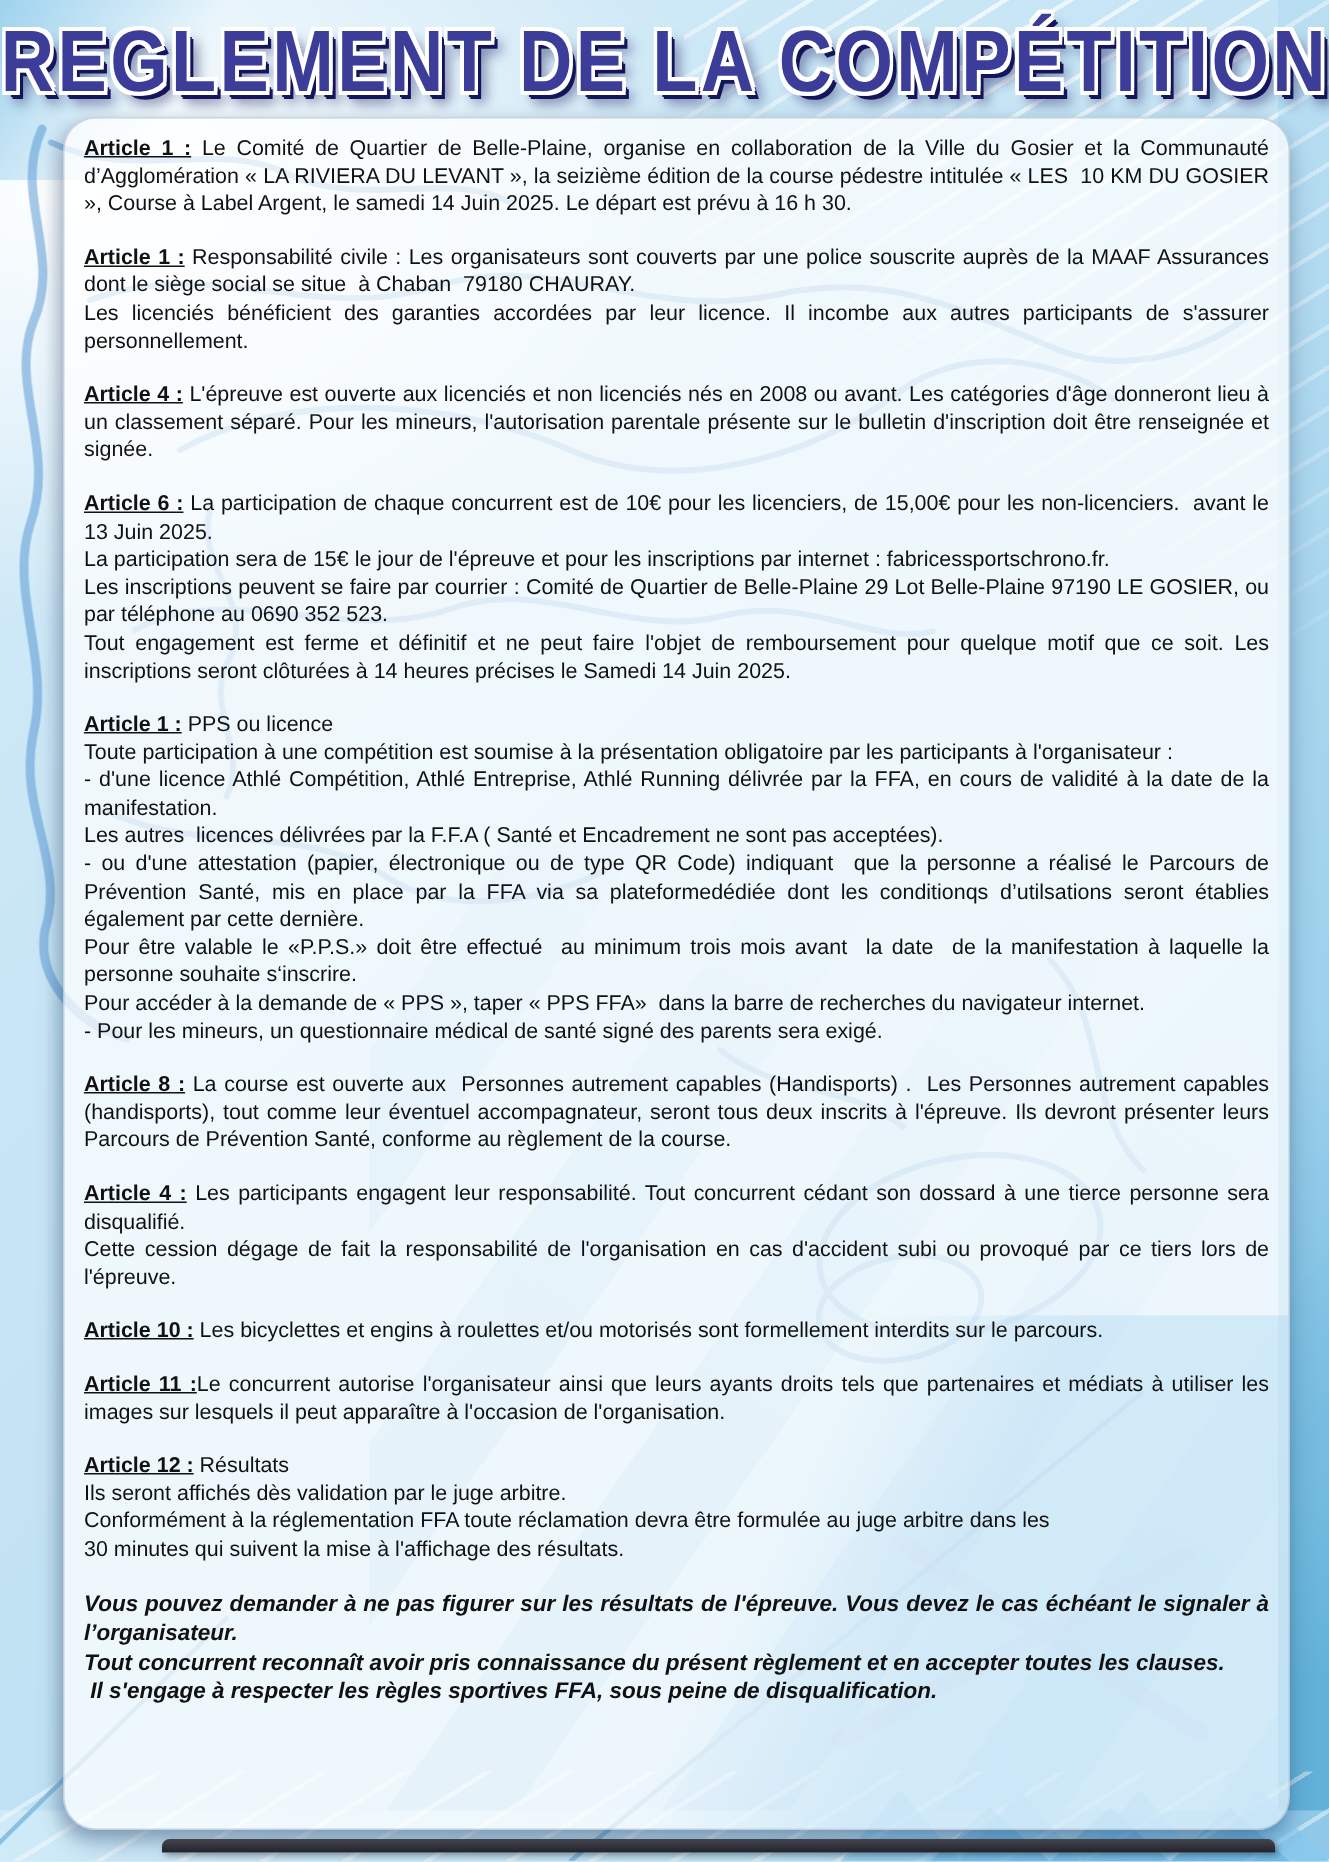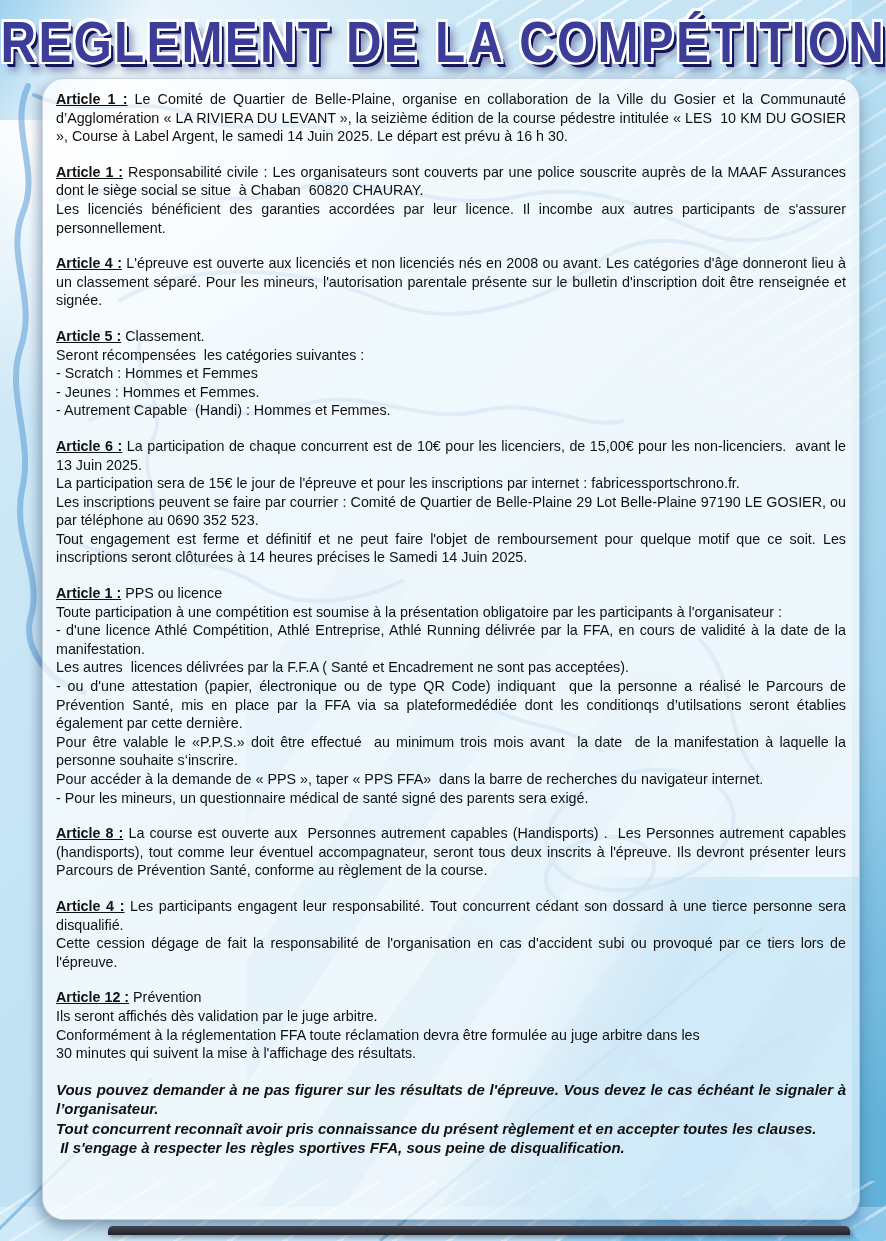--- a/index.html
+++ b/index.html
@@ -109,44 +109,41 @@
 
   <div class="title-wrap">
     <div class="title">REGLEMENT DE LA COMPÉTITION</div>
   </div>
 
   <div class="panel">
     <div class="panel-tint"></div>
     <div class="panel-content">
       <div id="articles">
           <div class="article"><span class="article-label">Article 1 :</span><span class="seg-n"> Le Comité de Quartier de Belle-Plaine, organise en collaboration de la Ville du Gosier et la Communauté d’Agglomération </span><span class="seg-b">« LA RIVIERA DU LEVANT », la seizième édition de la course pédestre intitulée « LES  10 KM DU GOSIER », Course à Label Argent, le samedi 14 Juin 2025. Le départ est prévu à 16 h 30.</span></div>
-          <div class="article"><span class="article-label">Article 1 :</span><span class="seg-n"> Responsabilité civile : Les organisateurs sont couverts par une police souscrite auprès de la MAAF Assurances dont le siège social se situe  à Chaban  60820 CHAURAY.
+          <div class="article"><span class="article-label">Article 1 :</span><span class="seg-n"> Responsabilité civile : Les organisateurs sont couverts par une police souscrite auprès de la MAAF Assurances dont le siège social se situe  à Chaban  79180 CHAURAY.
 Les licenciés bénéficient des garanties accordées par leur licence. Il incombe aux autres participants de s'assurer personnellement.</span></div>
           <div class="article"><span class="article-label">Article 4 :</span><span class="seg-n"> L'épreuve est ouverte aux licenciés et non licenciés nés en 2008 ou avant. Les catégories d'âge donneront lieu à un classement séparé. </span><span class="seg-b">Pour les mineurs, l'autorisation parentale présente sur le bulletin d'inscription doit être renseignée et signée.</span></div>
-          <div class="article"><span class="article-label">Article 5 :</span><span class="seg-b"> Classement.</span><span class="seg-n">
-Seront récompensées  les catégories suivantes :
-- Scratch : Hommes et Femmes
-- Jeunes : Hommes et Femmes.
-- Autrement Capable  (Handi) : Hommes et Femmes.</span></div>
           <div class="article"><span class="article-label">Article 6 :</span><span class="seg-n"> La participation de chaque concurrent est de 10€ pour les licenciers, de 15,00€ pour les non-licenciers.  avant le 13 Juin 2025.
 La participation sera de 15€ le jour de l'épreuve et pour les inscriptions par internet : fabricessportschrono.fr.
 Les inscriptions peuvent se faire par courrier : </span><span class="seg-b">Comité de Quartier de Belle-Plaine 29 Lot Belle-Plaine 97190 LE GOSIER, ou par téléphone au 0690 352 523.
 Tout engagement est ferme et définitif et ne peut faire l'objet de remboursement pour quelque motif que ce soit. Les inscriptions seront clôturées à 14 heures précises le Samedi 14 Juin 2025.</span></div>
           <div class="article"><span class="article-label">Article 1 :</span><span class="seg-n"> PPS ou licence
 </span><span class="seg-b">Toute participation à une compétition est soumise à la présentation obligatoire par les participants à l'organisateur :
 - d'une licence Athlé Compétition, Athlé Entreprise, Athlé Running délivrée par la FFA, en cours de validité à la date de la manifestation.
 Les autres  licences délivrées par la F.F.A ( Santé et Encadrement ne sont pas acceptées).
 - ou d'une attestation (papier, électronique ou de type QR Code) indiquant  que la personne a réalisé le Parcours de Prévention Santé, mis en place par la FFA via sa plateformedédiée dont les conditionqs d’utilsations seront établies également par cette dernière.
 Pour être valable le «P.P.S.» doit être effectué  au minimum trois mois avant  la date  de la manifestation à laquelle la personne souhaite s‘inscrire.
 Pour accéder à la demande de « PPS », taper « PPS FFA»  dans la barre de recherches du navigateur internet.
 - Pour les mineurs, un questionnaire médical de santé signé des parents sera exigé.</span></div>
           <div class="article"><span class="article-label">Article 8 :</span><span class="seg-n"> La course est ouverte aux  Personnes autrement capables (Handisports) .  Les Personnes autrement capables (handisports), tout comme leur éventuel accompagnateur, seront tous deux inscrits à l'épreuve. Ils devront présenter leurs Parcours de Prévention Santé, conforme au règlement de la course.</span></div>
           <div class="article"><span class="article-label">Article 4 :</span><span class="seg-n"> Les participants engagent leur responsabilité. Tout concurrent cédant son dossard à une tierce personne sera disqualifié.
 Cette cession dégage de fait la responsabilité de l'organisation en cas d'accident subi ou provoqué par ce tiers lors de l'épreuve.</span></div>
-          <div class="article"><span class="article-label">Article 12 :</span><span class="seg-b"> Prévention</span><span class="seg-n">
+          <div class="article"><span class="article-label">Article 10 :</span><span class="seg-n"> Les bicyclettes et engins à roulettes et/ou motorisés sont formellement interdits sur le parcours.</span></div>
+          <div class="article"><span class="article-label">Article 11 :</span><span class="seg-n">Le concurrent autorise l'organisateur ainsi que leurs ayants droits tels que partenaires et médiats à utiliser les images sur lesquels il peut apparaître à l'occasion de l'organisation.</span></div>
+          <div class="article"><span class="article-label">Article 12 :</span><span class="seg-b"> Résultats</span><span class="seg-n">
 Ils seront affichés dès validation par le juge arbitre.
 Conformément à la réglementation FFA toute réclamation devra être formulée au juge arbitre dans les
 30 minutes qui suivent la mise à l'affichage des résultats.</span></div>
         </div>
       <div class="footer-notice" id="footer-notice">Vous pouvez demander à ne pas figurer sur les résultats de l'épreuve. Vous devez le cas échéant le signaler à l’organisateur.
 Tout concurrent reconnaît avoir pris connaissance du présent règlement et en accepter toutes les clauses.
  Il s'engage à respecter les règles sportives FFA, sous peine de disqualification.</div>
     </div>
   </div>
 

